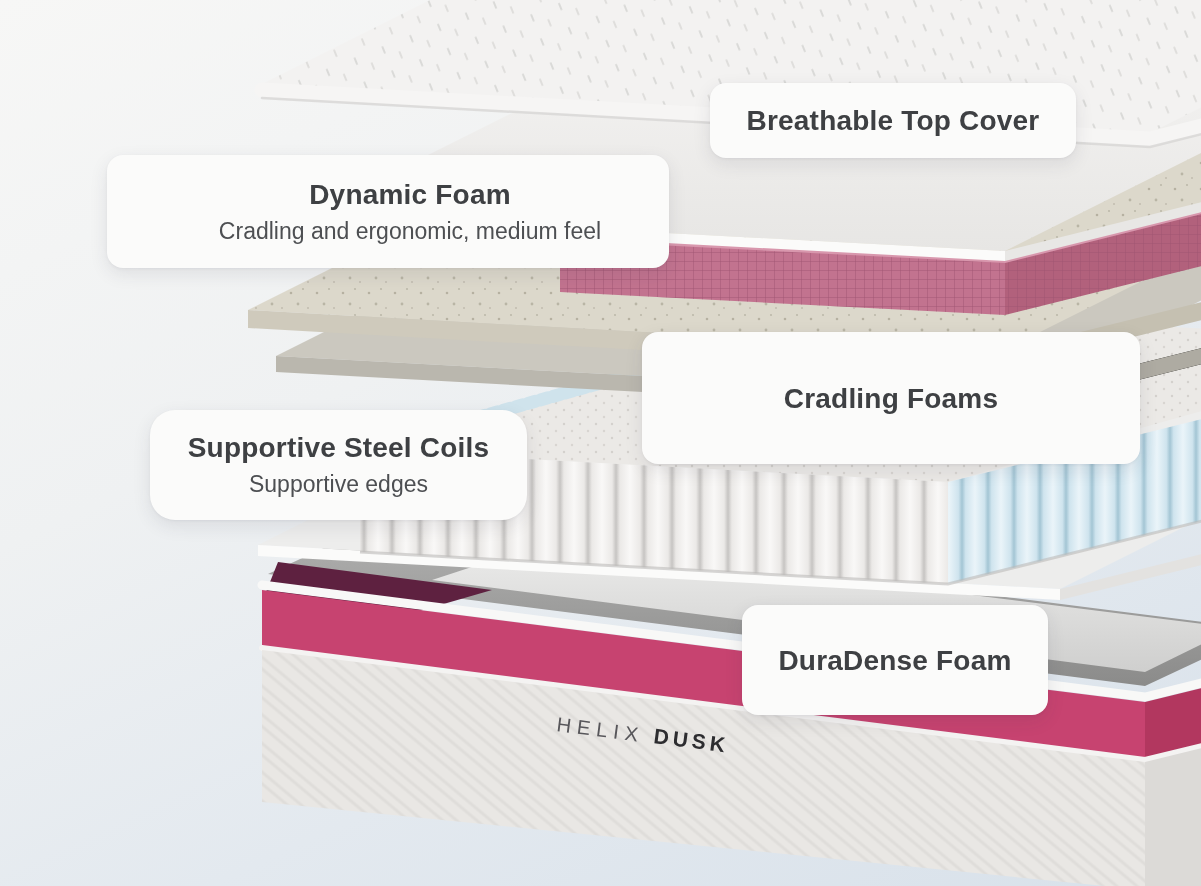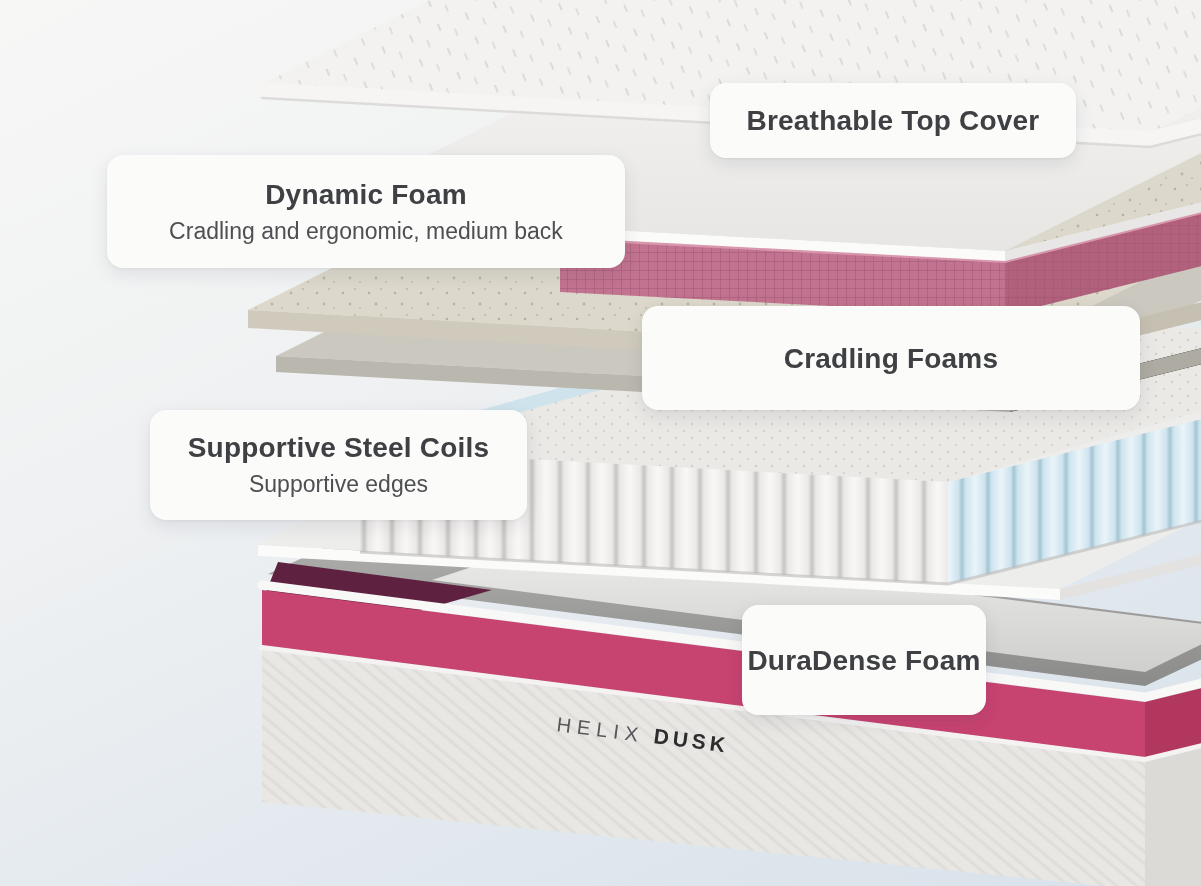--- a/index.html
+++ b/index.html
@@ -22,24 +22,24 @@
   }
   .callout-title{
     font-size:28px;font-weight:bold;color:#3e4043;line-height:1.25;
     letter-spacing:.2px;
   }
   .callout-sub{
     font-size:23px;font-weight:normal;color:#4d4f52;line-height:1.3;margin-top:5px;
   }
   .callout-sub:empty{display:none;}
   #c-breathable{left:710px;top:83px;width:366px;height:75px;}
-  #c-dynamic{left:107px;top:155px;width:518px;height:113px;}
-  #c-cradling{left:642px;top:306px;width:498px;height:104px;}
-  #c-supportive{left:150px;top:410px;width:377px;height:110px;}
-  #c-duradense{left:742px;top:605px;width:244px;height:110px;}
+  #c-dynamic{left:107px;top:155px;width:518px;height:113px;padding-left:44px;}
+  #c-cradling{left:642px;top:332px;width:498px;height:132px;}
+  #c-supportive{left:150px;top:410px;width:377px;height:110px;border-radius:25px;}
+  #c-duradense{left:742px;top:605px;width:306px;height:110px;}
   .logo-helix{font:500 20px "Liberation Sans",sans-serif;letter-spacing:6px;fill:#57565a;}
   .logo-dusk{font:800 21px "Liberation Sans",sans-serif;letter-spacing:4px;fill:#2d2d30;}
 </style>
 </head>
 <body>
 
 <div class="stage">
 
   <svg width="1201" height="886" viewBox="0 0 1201 886" aria-hidden="true">
     <defs>
@@ -163,21 +163,21 @@
     </g>
   </svg>
 
   <div class="callout" id="c-breathable">
     <div class="callout-title">Breathable Top Cover</div>
 
   </div>
 
   <div class="callout" id="c-dynamic">
     <div class="callout-title">Dynamic Foam</div>
-    <div class="callout-sub">Cradling and ergonomic, medium back</div>
+    <div class="callout-sub">Cradling and ergonomic, medium feel</div>
   </div>
 
   <div class="callout" id="c-cradling">
     <div class="callout-title">Cradling Foams</div>
   </div>
 
   <div class="callout" id="c-supportive">
     <div class="callout-title">Supportive Steel Coils</div>
     <div class="callout-sub">Supportive edges</div>
   </div>

